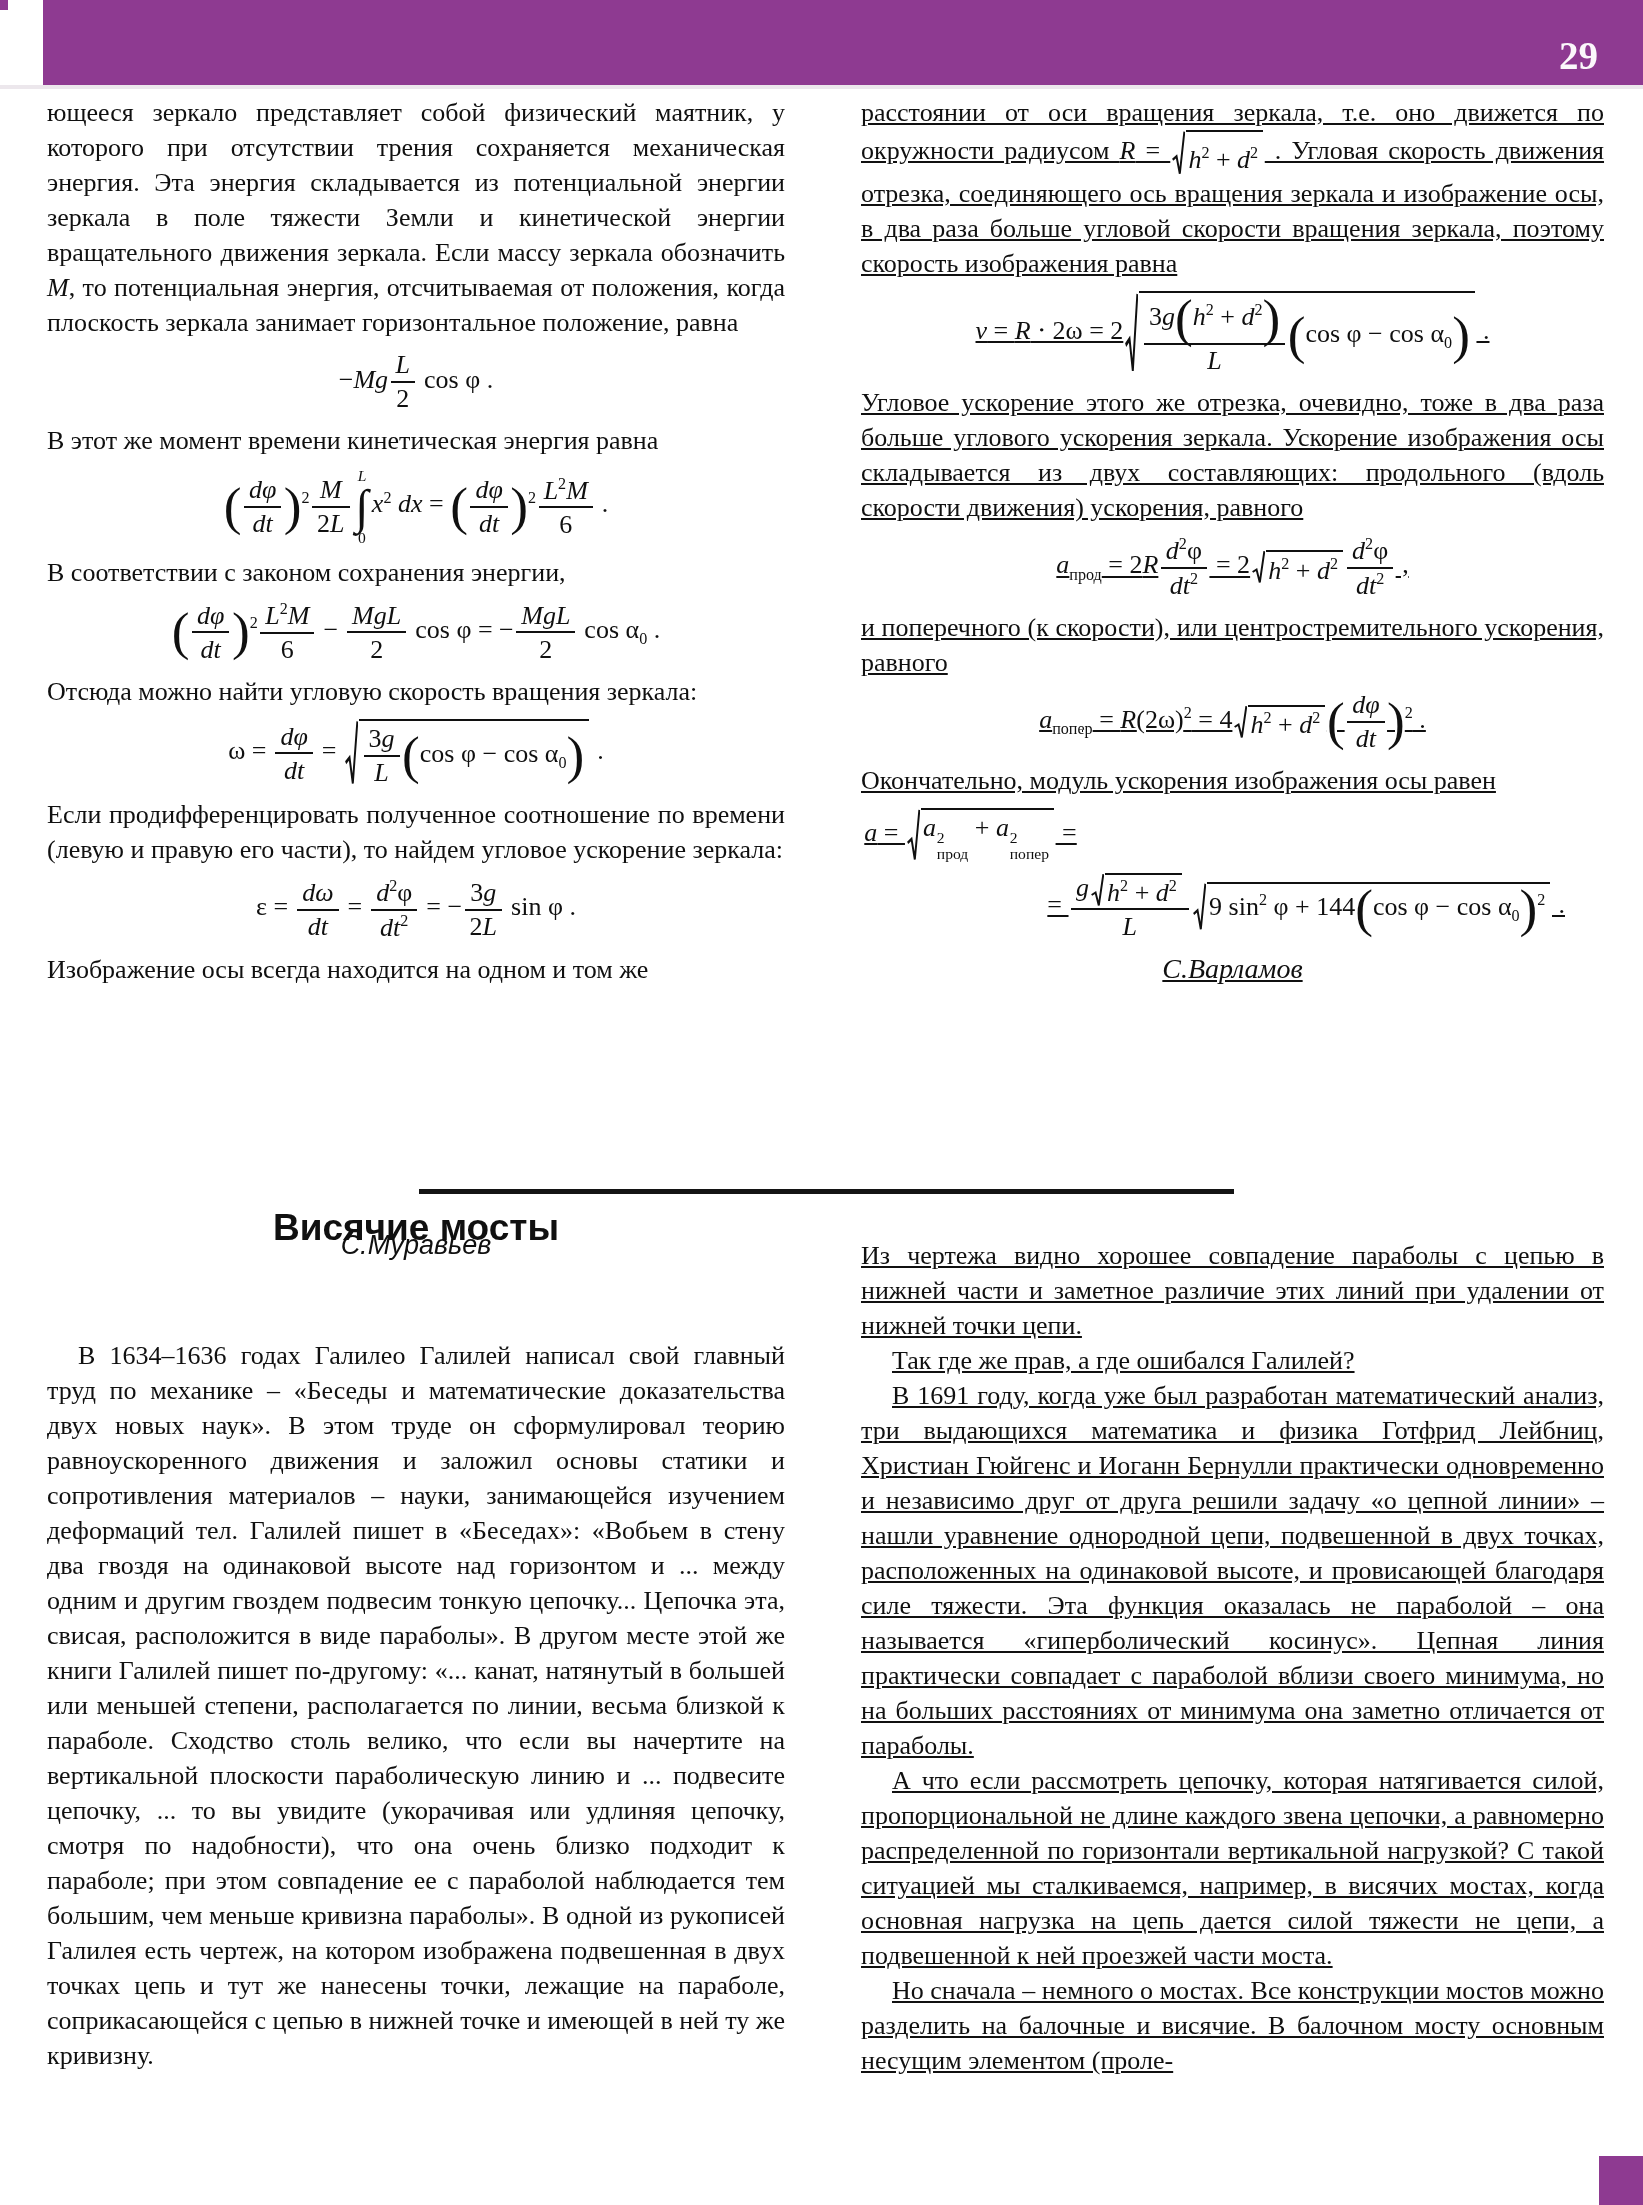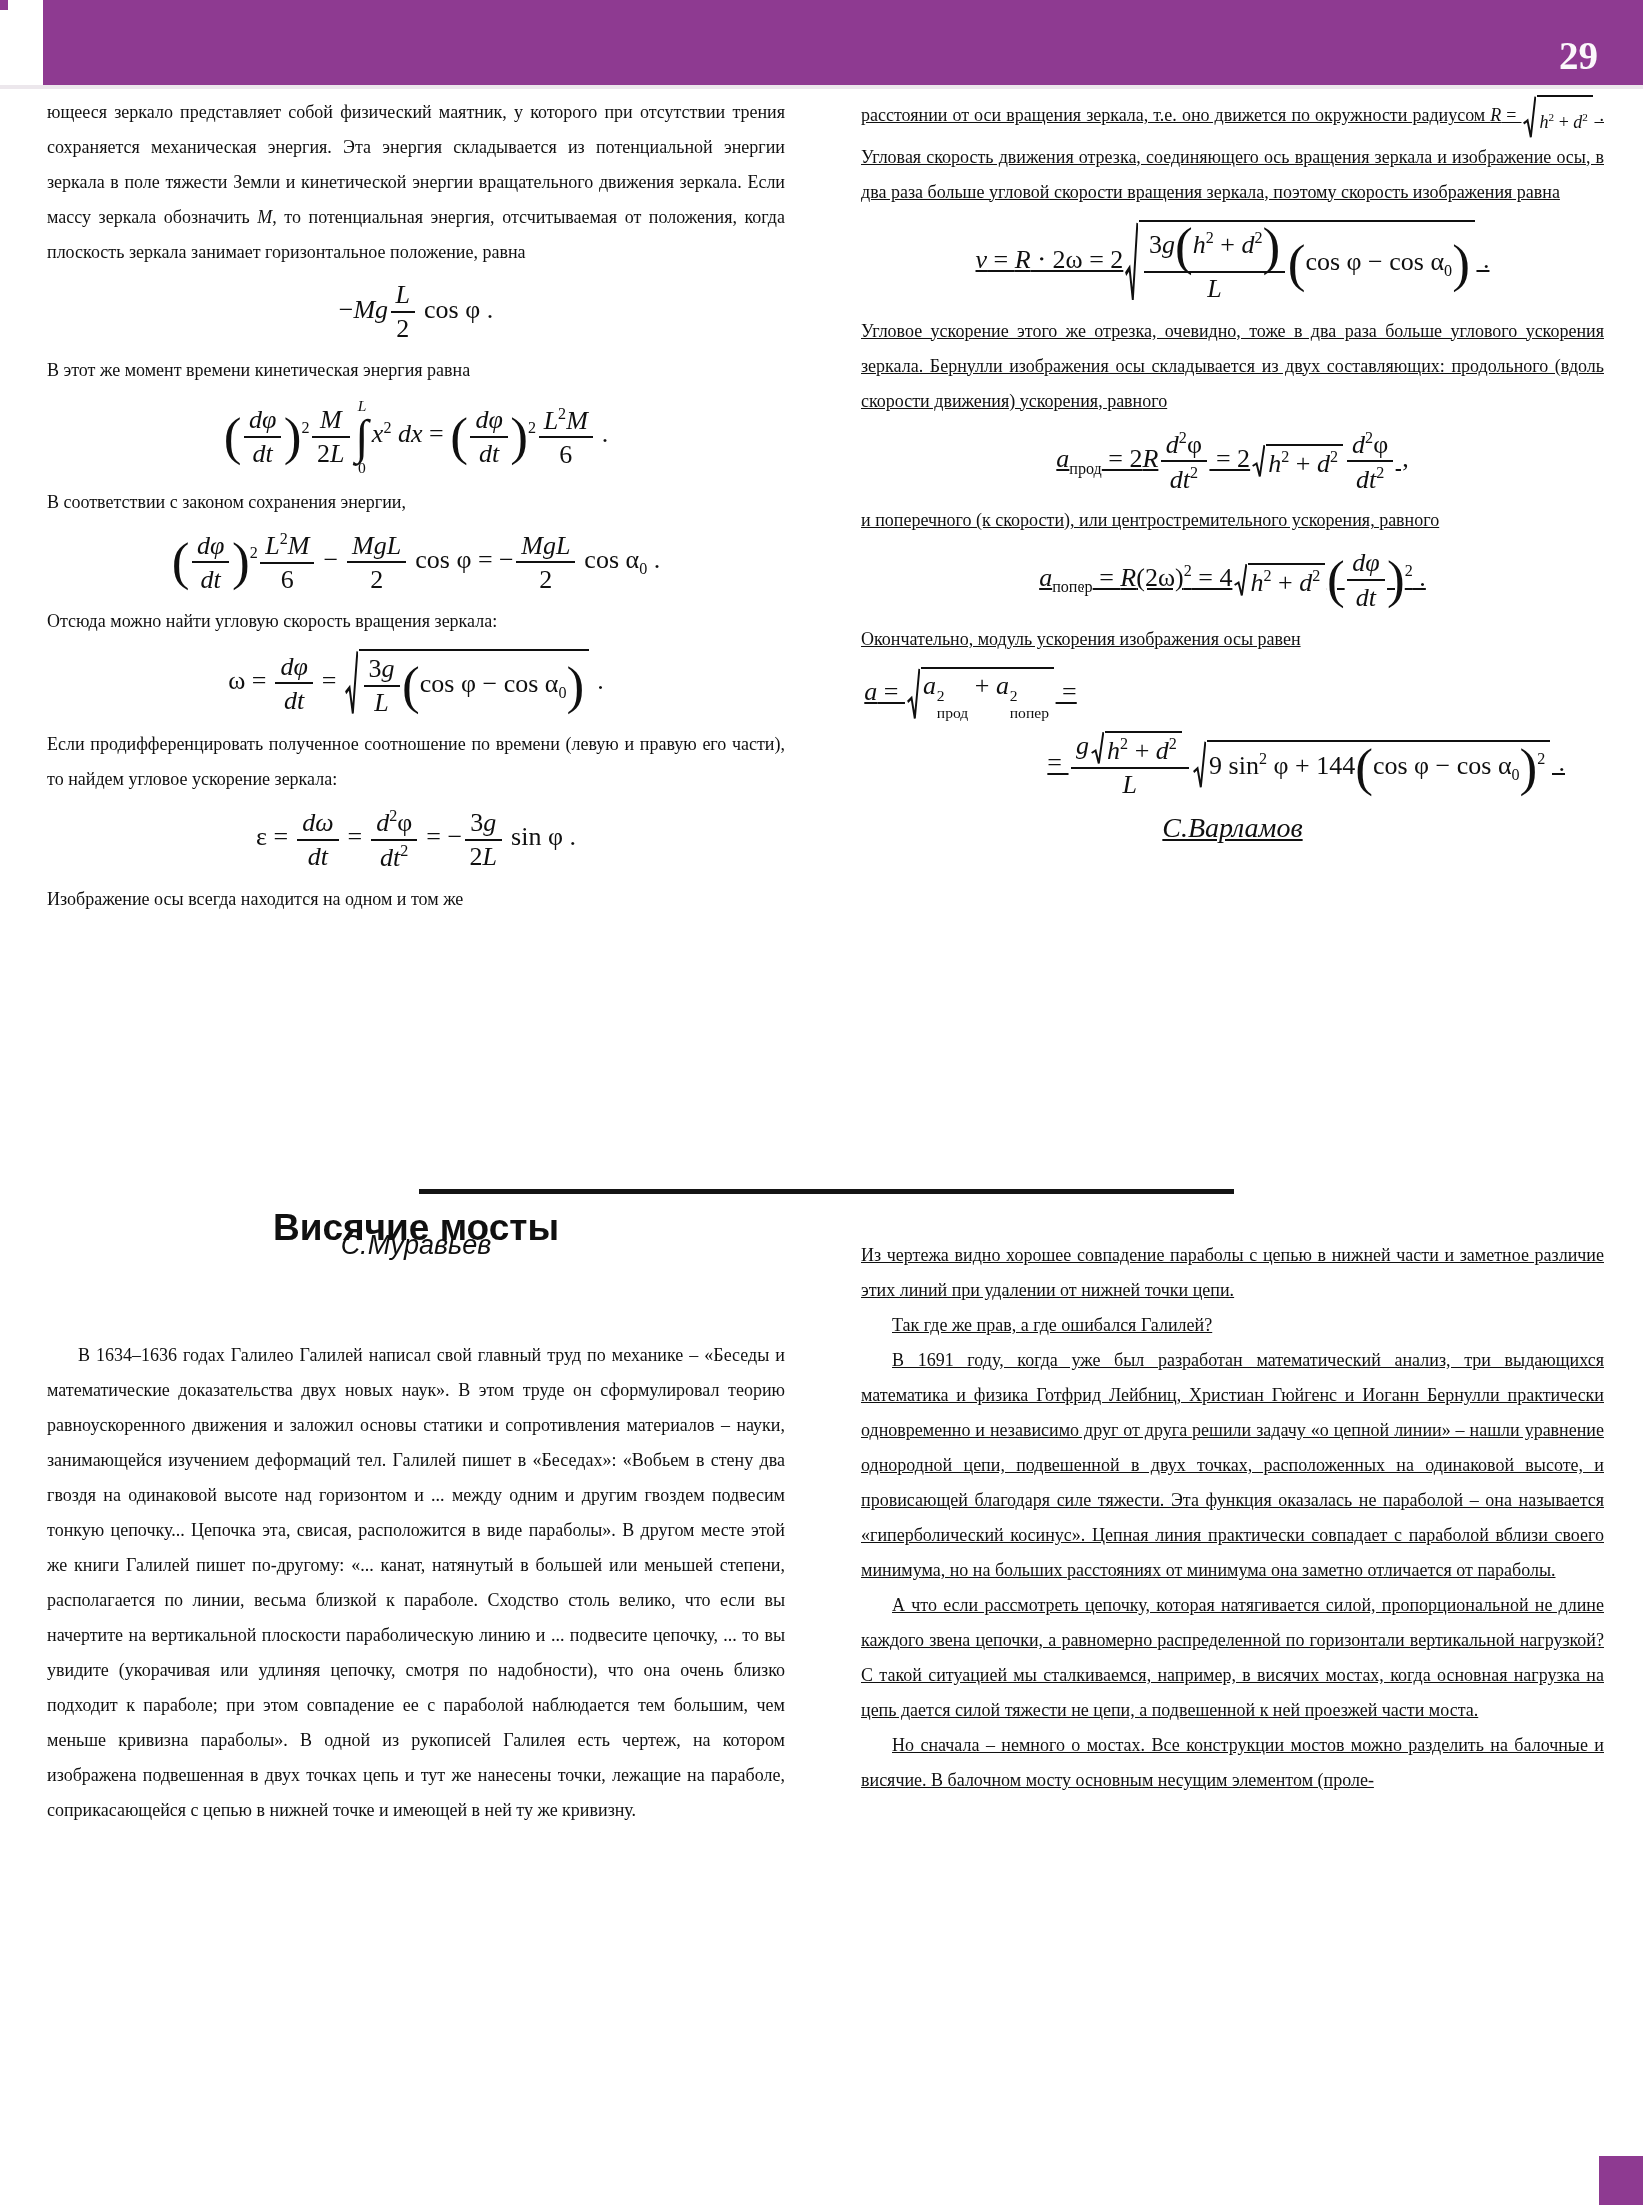--- a/index.html
+++ b/index.html
@@ -11,21 +11,21 @@
   .chip{position:absolute;left:0;top:0;width:8.2px;height:10px;background:#8e3a91;}
   .band-title{position:absolute;left:43px;right:39px;top:28px;text-align:center;
       color:#f6eef6;font-weight:bold;font-size:25.5px;letter-spacing:12.3px;}
   .page-num{position:absolute;right:46px;top:33px;color:#fbf7fb;font-weight:bold;font-size:39px;}
   
   .col{position:absolute;}
   #col-lt{left:47px;top:95px;width:738px;}
   #col-rt{left:861px;top:95px;width:743px;text-decoration:underline;}
   #col-lb{left:47px;top:1338px;width:738px;}
   #col-rb{left:861px;top:1238px;width:743px;text-decoration:underline;}
-  .para{margin:0;text-align:justify;font-size:18px;line-height:35px;}
+  .para{margin:0;text-align:justify;font-size:26px;line-height:35px;}
   .para.ind{text-indent:31px;}
   .para.sig{text-align:center;font-style:italic;font-size:28px;margin-top:5px;}
   .it{font-style:italic;}
   
   .divider{position:absolute;left:419px;top:1189px;width:815px;height:5px;background:#141414;}
   
   .a2-title{position:absolute;left:47px;top:1207px;width:738px;text-align:center;
       font-family:"Liberation Sans","DejaVu Sans",sans-serif;font-weight:bold;font-size:37px;}
   .a2-author{position:absolute;left:47px;top:1230px;width:738px;text-align:center;
       font-family:Liberation Sans, sans-serif;font-style:italic;font-size:27px;}
@@ -79,21 +79,21 @@
       <div class="formula"><span>ε = </span><span class="frac"><span class="num"><span class="it">dω</span></span><span class="den"><span class="it">dt</span></span></span><span> = </span><span class="frac"><span class="num"><span class="it">d</span><sup>2</sup><span>φ</span></span><span class="den"><span class="it">dt</span><sup>2</sup></span></span><span> = −</span><span class="frac"><span class="num"><span>3</span><span class="it">g</span></span><span class="den"><span>2</span><span class="it">L</span></span></span><span> sin φ .</span></div>
       <p class="para">Изображение осы всегда находится на одном и том же</p>
     </div>
   <div id="col-rt" class="col">
       <p class="para">расстоянии от оси вращения зеркала, т.е. оно движется по окружности радиусом <span><span class="it">R</span><span> = </span><span class="sqrt"><svg viewBox="0 0 20 56" preserveAspectRatio="none">
               <path d="M1 36 L7 32 L12 53 L19 2" stroke="#101010" stroke-width="3" fill="none"></path>
             </svg><span class="bod"><span class="it">h</span><sup>2</sup><span> + </span><span class="it">d</span><sup>2</sup></span></span></span> . Угловая скорость движения отрезка, соединяющего ось вращения зеркала и изображение осы, в два раза больше угловой скорости вращения зеркала, поэтому скорость изображения равна</p>
       <div class="formula"><span class="it">v</span><span> = </span><span class="it">R</span><span> ⋅ 2ω = 2</span><span class="sqrt"><svg viewBox="0 0 20 56" preserveAspectRatio="none">
             <path d="M1 36 L7 32 L12 53 L19 2" stroke="#101010" stroke-width="3" fill="none"></path>
           </svg><span class="bod"><span class="frac"><span class="num"><span>3</span><span class="it">g</span><span class="bp">(</span><span class="it">h</span><sup>2</sup><span> + </span><span class="it">d</span><sup>2</sup><span class="bp">)</span></span><span class="den"><span class="it">L</span></span></span><span class="bp">(</span><span>cos φ − cos α</span><sub>0</sub><span class="bp">)</span></span></span><span> .</span></div>
-      <p class="para">Угловое ускорение этого же отрезка, очевидно, тоже в два раза больше углового ускорения зеркала. Бернулли изображения осы складывается из двух составляющих: продольного (вдоль скорости движения) ускорения, равного</p>
+      <p class="para">Угловое ускорение этого же отрезка, очевидно, тоже в два раза больше углового ускорения зеркала. Ускорение изображения осы складывается из двух составляющих: продольного (вдоль скорости движения) ускорения, равного</p>
       <div class="formula"><span class="it">a</span><sub>прод</sub><span> = 2</span><span class="it">R</span><span class="frac"><span class="num"><span class="it">d</span><sup>2</sup><span>φ</span></span><span class="den"><span class="it">dt</span><sup>2</sup></span></span><span> = 2</span><span class="sqrt"><svg viewBox="0 0 20 56" preserveAspectRatio="none">
             <path d="M1 36 L7 32 L12 53 L19 2" stroke="#101010" stroke-width="3" fill="none"></path>
           </svg><span class="bod"><span class="it">h</span><sup>2</sup><span> + </span><span class="it">d</span><sup>2</sup></span></span><span class="frac"><span class="num"><span class="it">d</span><sup>2</sup><span>φ</span></span><span class="den"><span class="it">dt</span><sup>2</sup></span></span><span> ,</span></div>
       <p class="para">и поперечного (к скорости), или центростремительного ускорения, равного</p>
       <div class="formula"><span class="it">a</span><sub>попер</sub><span> = </span><span class="it">R</span><span>(2ω)</span><sup>2</sup><span> = 4</span><span class="sqrt"><svg viewBox="0 0 20 56" preserveAspectRatio="none">
             <path d="M1 36 L7 32 L12 53 L19 2" stroke="#101010" stroke-width="3" fill="none"></path>
           </svg><span class="bod"><span class="it">h</span><sup>2</sup><span> + </span><span class="it">d</span><sup>2</sup></span></span><span class="bp">(</span><span class="frac"><span class="num"><span class="it">dφ</span></span><span class="den"><span class="it">dt</span></span></span><span class="bp">)</span><sup>2</sup><span> .</span></div>
       <p class="para">Окончательно, модуль ускорения изображения осы равен</p>
       <div class="formula left"><span class="it">a</span><span> = </span><span class="sqrt"><svg viewBox="0 0 20 56" preserveAspectRatio="none">
             <path d="M1 36 L7 32 L12 53 L19 2" stroke="#101010" stroke-width="3" fill="none"></path>

